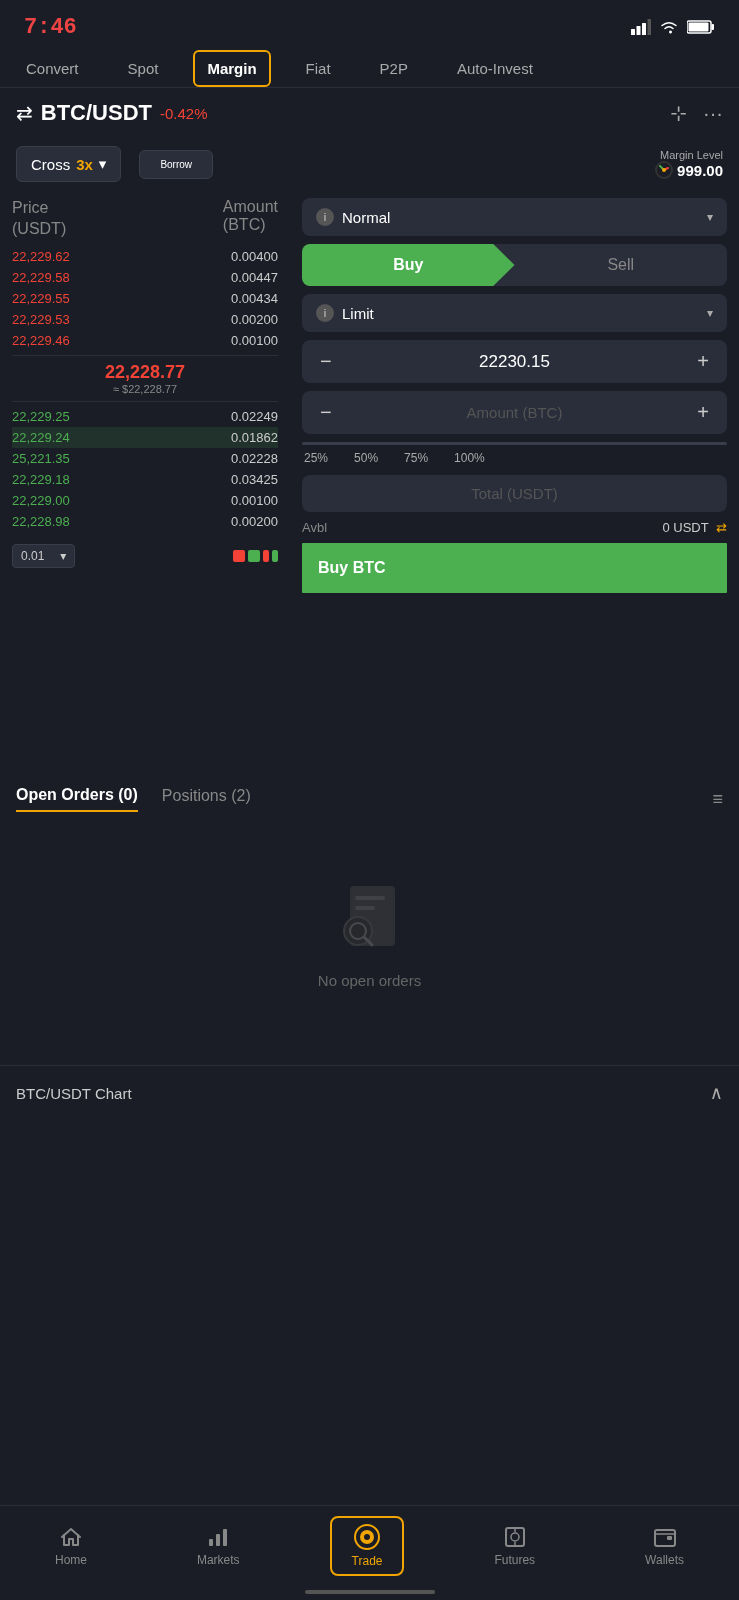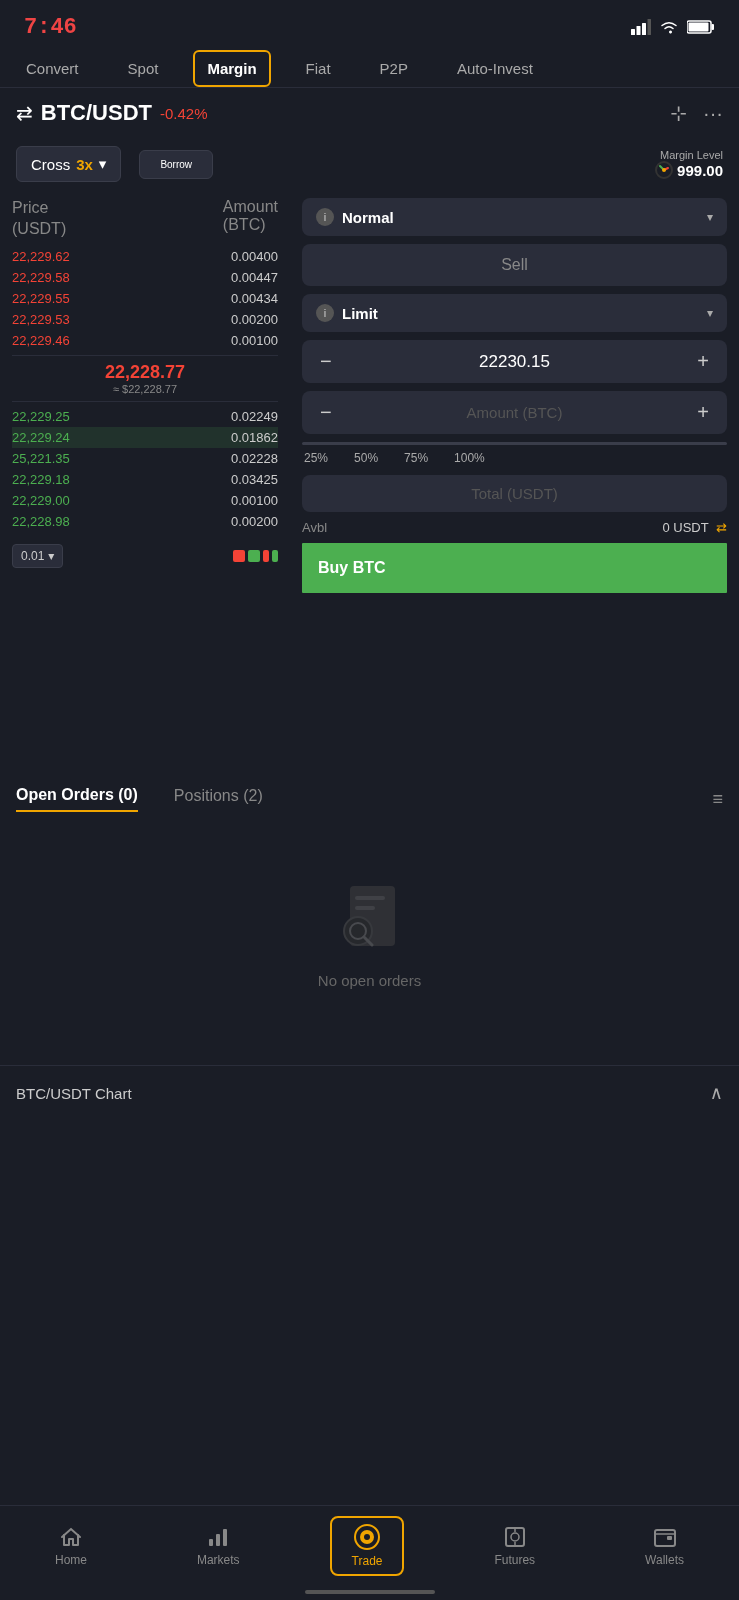--- a/index.html
+++ b/index.html
@@ -208,21 +208,21 @@
     }
     .ob-size-select {
       background: #2a2d3a;
       border: 1px solid #3a3d4a;
       border-radius: 4px;
       padding: 4px 8px;
       color: #ccc;
       font-size: 12px;
       display: flex;
       align-items: center;
-      gap: 4px;
+      gap: 16px;
     }
     .chart-toggle {
       display: flex;
       gap: 3px;
     }
     .chart-sq {
       width: 12px;
       height: 12px;
       border-radius: 2px;
     }
@@ -254,21 +254,21 @@
       align-items: center;
       justify-content: center;
       font-size: 11px;
       color: #ccc;
       flex-shrink: 0;
     }
     .order-type-label {
       flex: 1;
       font-size: 15px;
       color: #fff;
-      font-weight: 700;
+      font-weight: 400;
     }
     .chevron-down {
       color: #aaa;
       font-size: 12px;
     }
 
     
     .buy-sell-row {
       display: flex;
       border-radius: 8px;
@@ -390,21 +390,21 @@
       cursor: pointer;
     }
 
     
     .orders-section {
       padding: 16px;
     }
     .orders-tabs {
       display: flex;
       align-items: center;
-      gap: 36px;
+      gap: 24px;
       margin-bottom: 4px;
     }
     .orders-tab {
       font-size: 16px;
       font-weight: 600;
       color: #fff;
       cursor: pointer;
       padding-bottom: 6px;
       border-bottom: 2px solid #f0a500;
     }
@@ -661,20 +661,21 @@
 
   <div class="trade-panel">
 
     <div class="order-type-row">
       <div class="info-icon">i</div>
       <span class="order-type-label">Normal</span>
       <span class="chevron-down">▾</span>
     </div>
 
     <div class="buy-sell-row">
+      <div class="buy-btn">Buy</div>
       <div class="sell-btn">Sell</div>
     </div>
 
     <div class="limit-row">
       <div class="info-icon">i</div>
       <span class="order-type-label">Limit</span>
       <span class="chevron-down">▾</span>
     </div>
 
     <div class="price-input-row">

